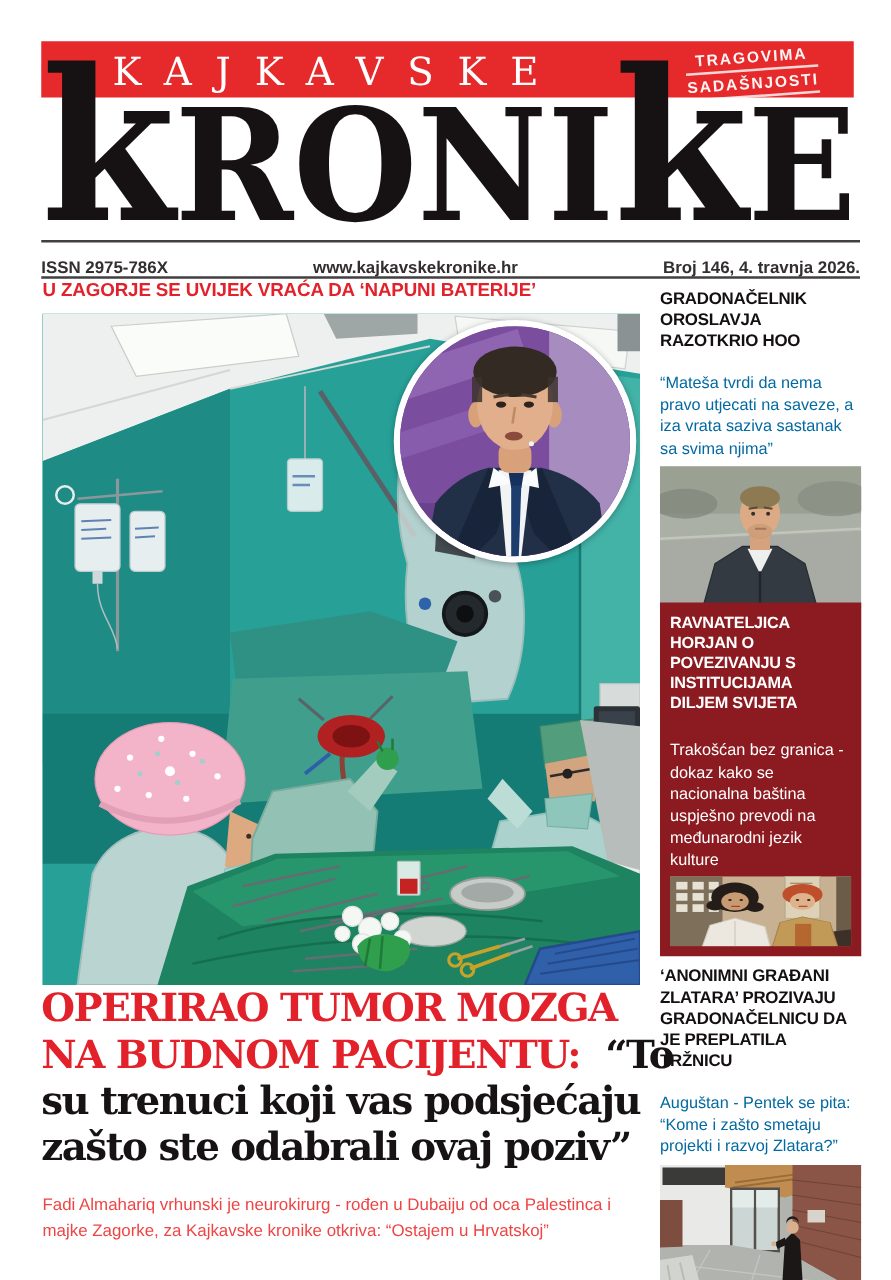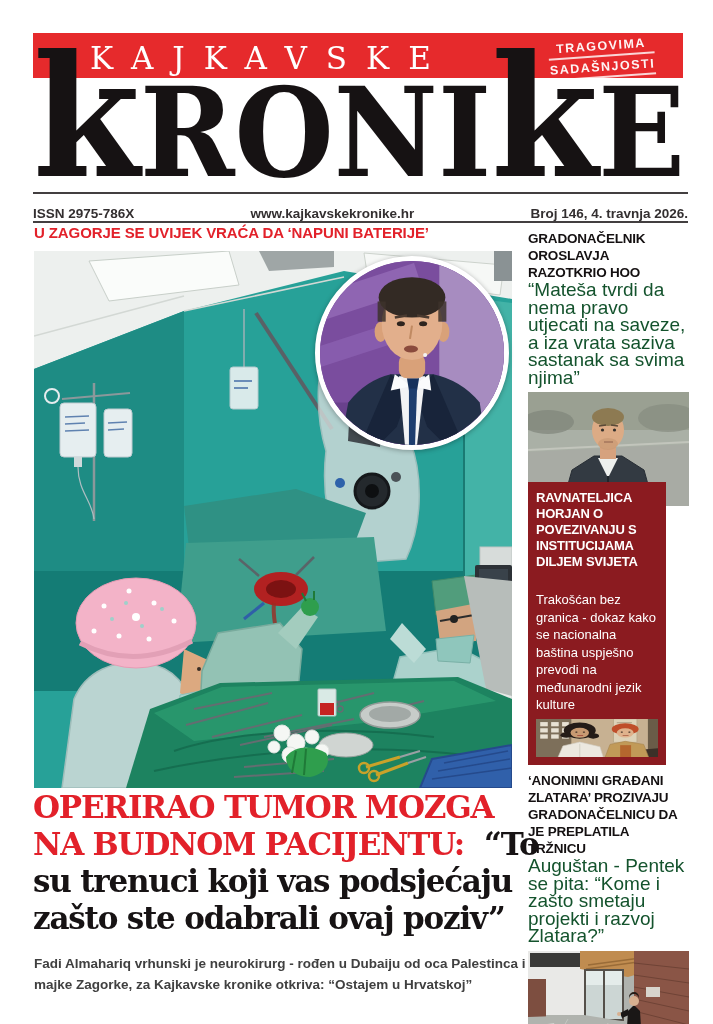--- a/index.html
+++ b/index.html
@@ -30,37 +30,37 @@
   
   .main-photo{position:absolute;left:34px;top:251px;width:478px;height:537px;overflow:hidden;background:#27a198;}
   .inset{position:absolute;left:315px;top:256px;width:194px;height:194px;border-radius:50%;
         border:5px solid #fff;box-sizing:border-box;overflow:hidden;background:#7a4d9e;
         box-shadow:0 1px 5px rgba(0,0,0,.3);}
   
   .right-col{position:absolute;left:528px;top:0;width:161px;height:1024px;}
   .card1{position:absolute;left:0;top:230px;width:161px;}
   .card3{position:absolute;left:0;top:772px;width:161px;}
   .side-title{font-size:13.5px;line-height:17px;font-weight:bold;color:#141011;letter-spacing:-0.2px;}
-  .side-quote{font-size:19px;line-height:17.5px;color:#14532d;margin-top:0;}
+  .side-quote{font-size:13px;line-height:17.5px;color:#0369a1;margin-top:16px;}
   .side-photo{display:block;width:161px;margin-top:6px;}
-  .card2{position:absolute;left:0;top:482px;width:138px;height:283px;background:var(--maroon);
+  .card2{position:absolute;left:0;top:482px;width:161px;height:283px;background:var(--maroon);
         box-sizing:border-box;padding:8px;display:flex;flex-direction:column;}
   .card2 .side-title{color:#fff;font-size:13px;line-height:16px;}
   .card2 .side-text{color:#fff;font-size:13px;line-height:17.5px;margin-top:21px;}
   .card2 .photo-wrap{flex:1;min-height:0;margin-top:5px;}
   .card2 .photo-wrap svg{width:100%;height:100%;display:block;}
   
   .headline{position:absolute;left:33px;top:789px;width:494px;
         font-family:"DejaVu Serif",serif;font-weight:bold;font-size:31px;line-height:37px;
         letter-spacing:-1.2px;color:var(--ink);}
   .hl-line{white-space:nowrap;}
   .hl-red{color:var(--red);}
   .hl-black{color:var(--ink);margin-left:20px;}
   .deck{position:absolute;left:34px;top:953px;width:492px;font-size:13.5px;line-height:21px;
-        font-weight:bold;color:#404040;}
+        font-weight:normal;color:#ef4444;}
   .deck div{white-space:nowrap;}
 </style>
 </head>
 <body>
 
 <div class="page">
 
   <div class="banner"></div>
   <div class="kajkavske">KAJKAVSKE</div>
   <div class="stamp">

